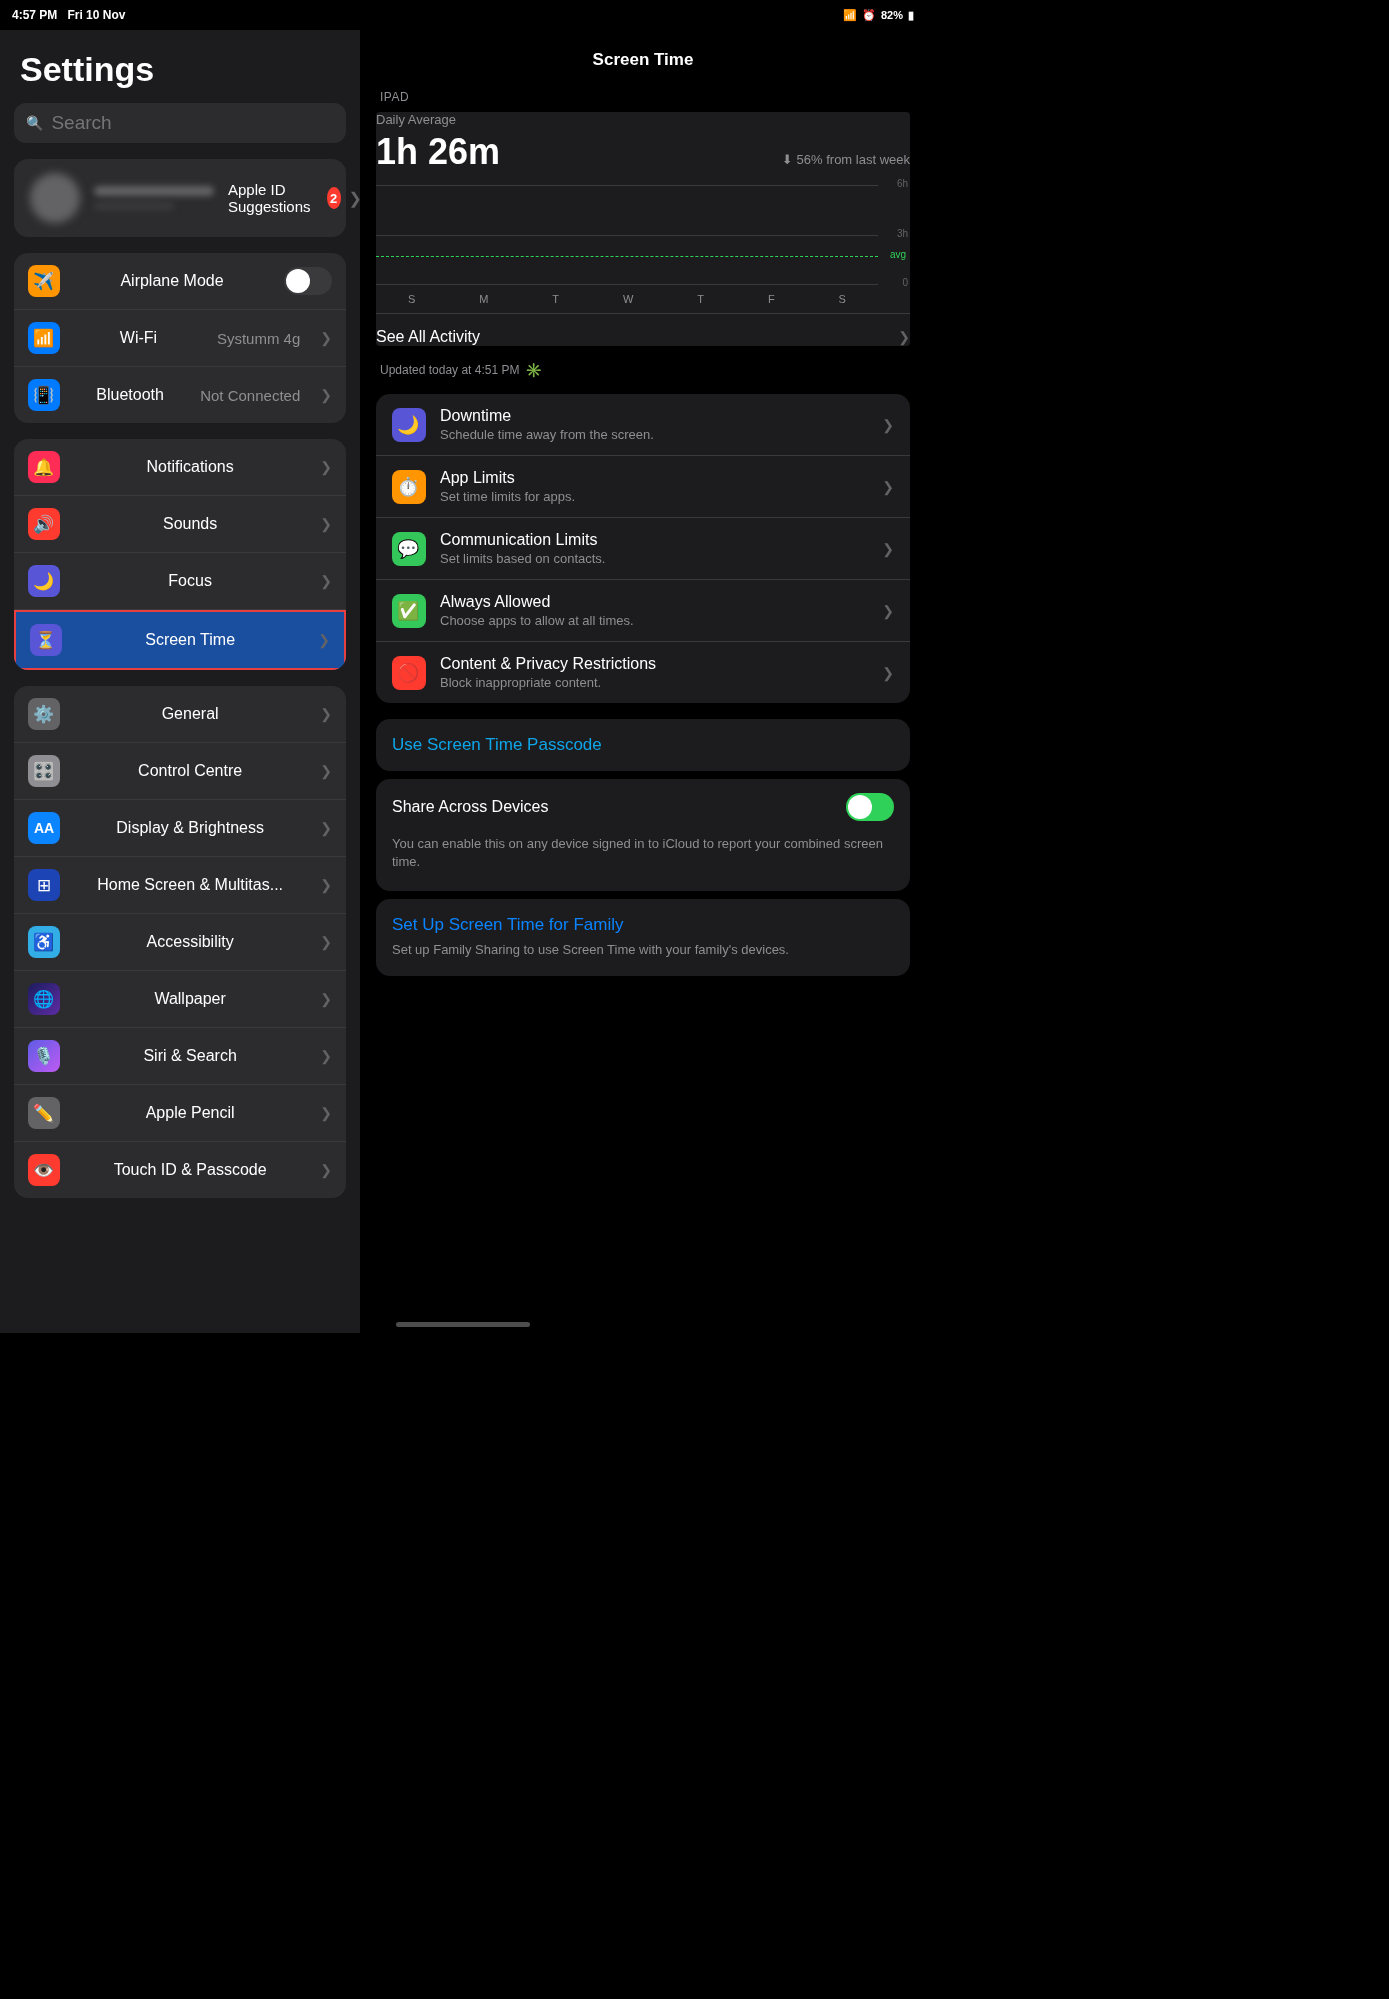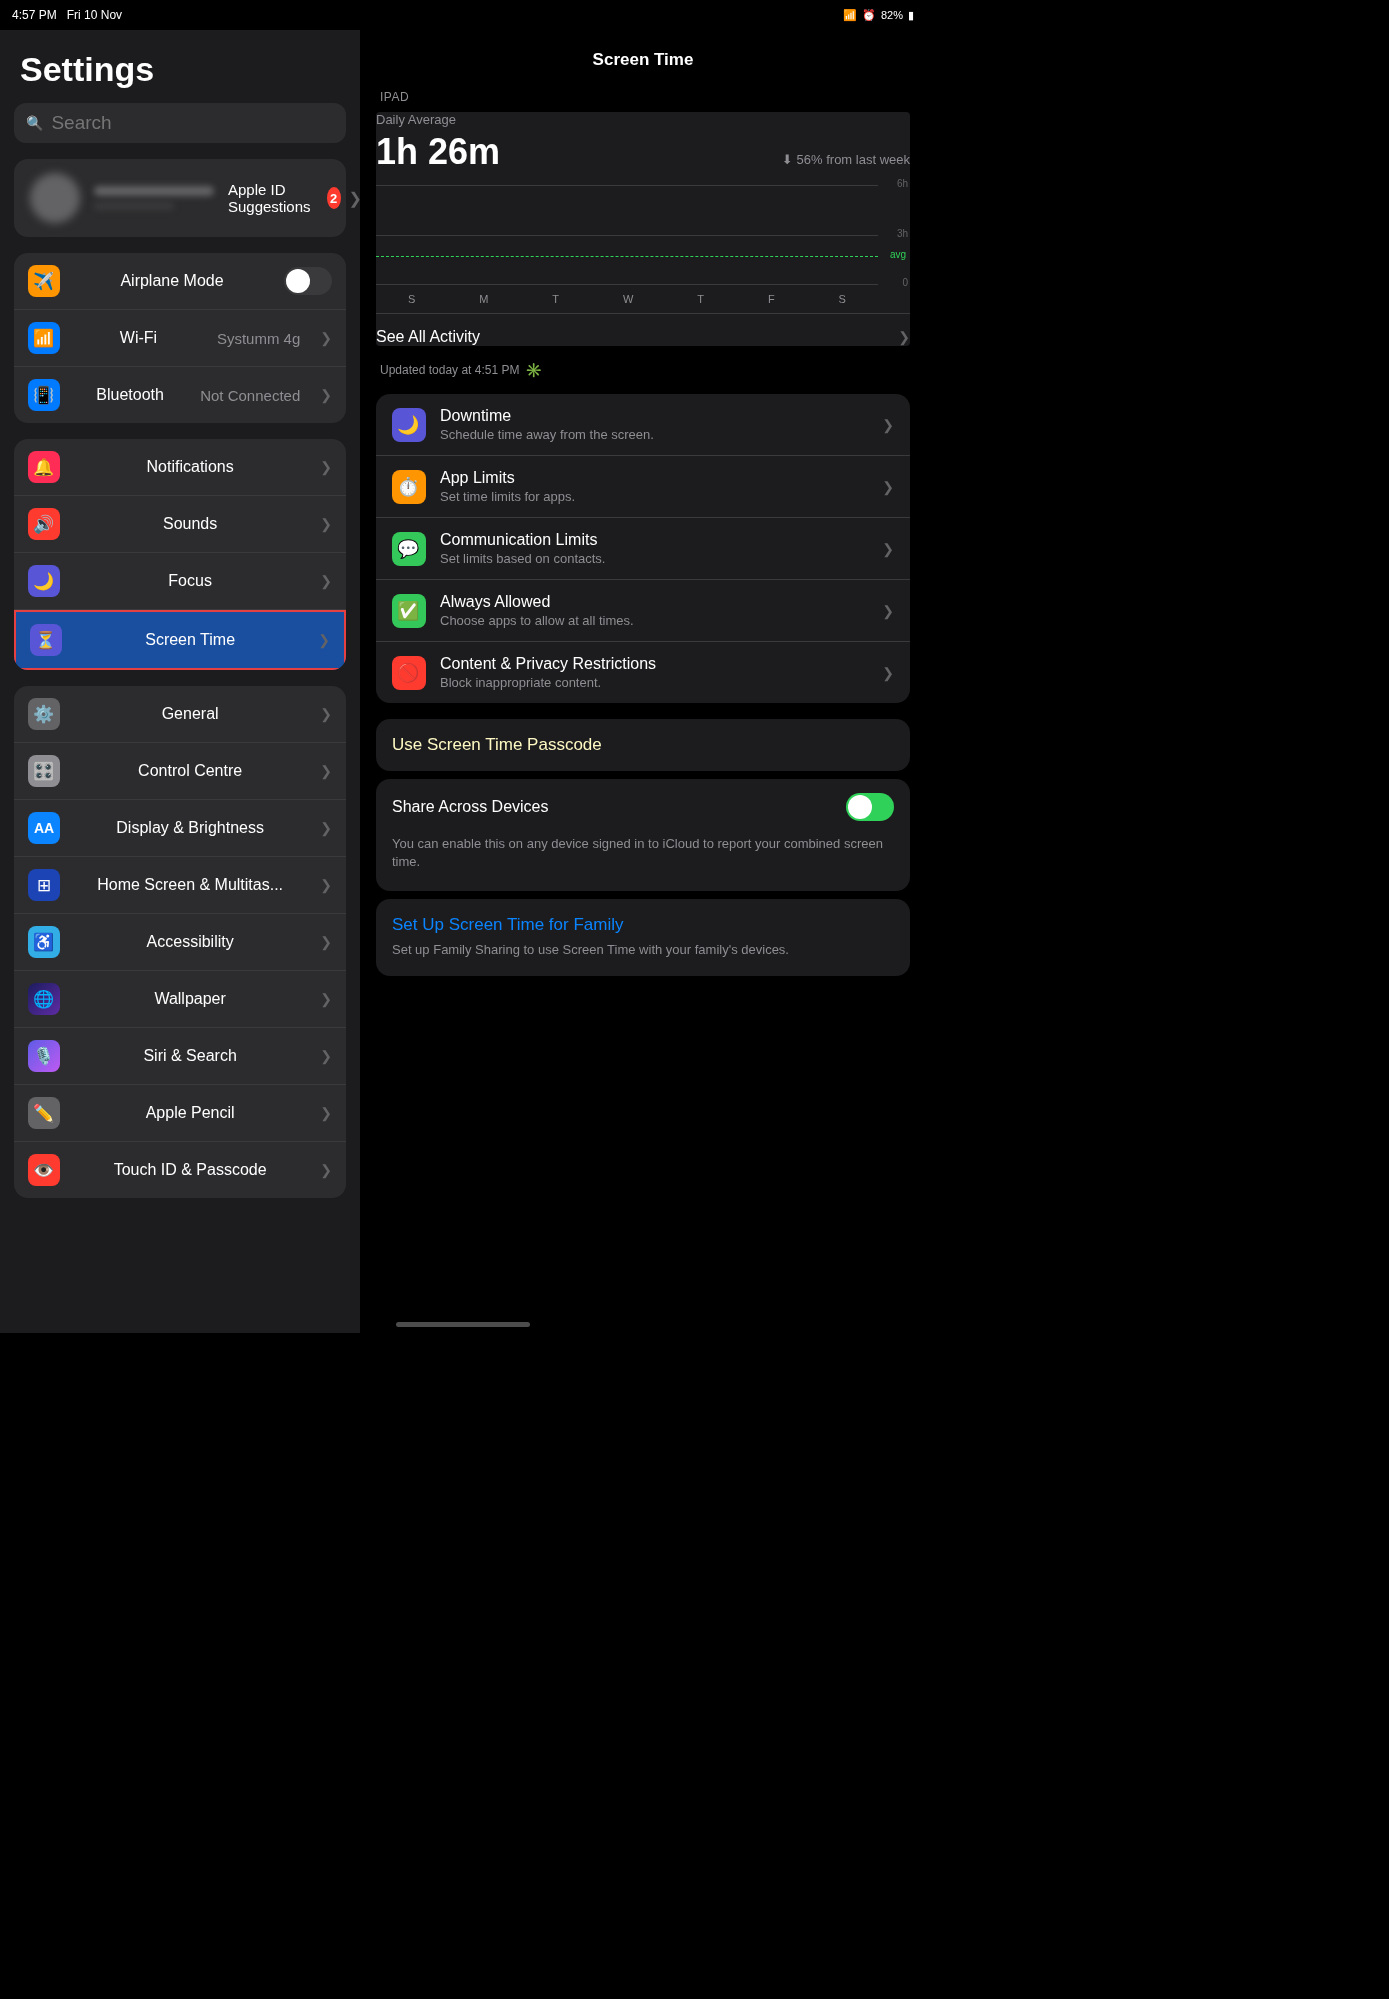--- a/index.html
+++ b/index.html
@@ -16,21 +16,21 @@
     
     .status-bar {
       position: absolute;
       top: 0; left: 0; right: 0;
       height: 30px;
       display: flex;
       align-items: center;
       justify-content: space-between;
       padding: 0 12px;
       font-size: 12px;
-      font-weight: 400;
+      font-weight: 700;
       z-index: 10;
     }
     .status-left { color: #fff; }
     .status-right { display: flex; align-items: center; gap: 5px; color: #fff; font-size: 11px; }
 
     
     .app-container {
       display: flex;
       height: 100%;
       padding-top: 30px;
@@ -348,21 +348,21 @@
     
     .passcode-card {
       background: #1c1c1e;
       border-radius: 14px;
       padding: 16px;
       margin-bottom: 8px;
       cursor: pointer;
     }
     .passcode-label {
       font-size: 17px;
-      color: #fef9c3;
+      color: #0ea5e9;
     }
     .passcode-desc {
       font-size: 13px;
       color: #8e8e93;
       margin-top: 6px;
       line-height: 1.4;
     }
 
     
     .share-card {

